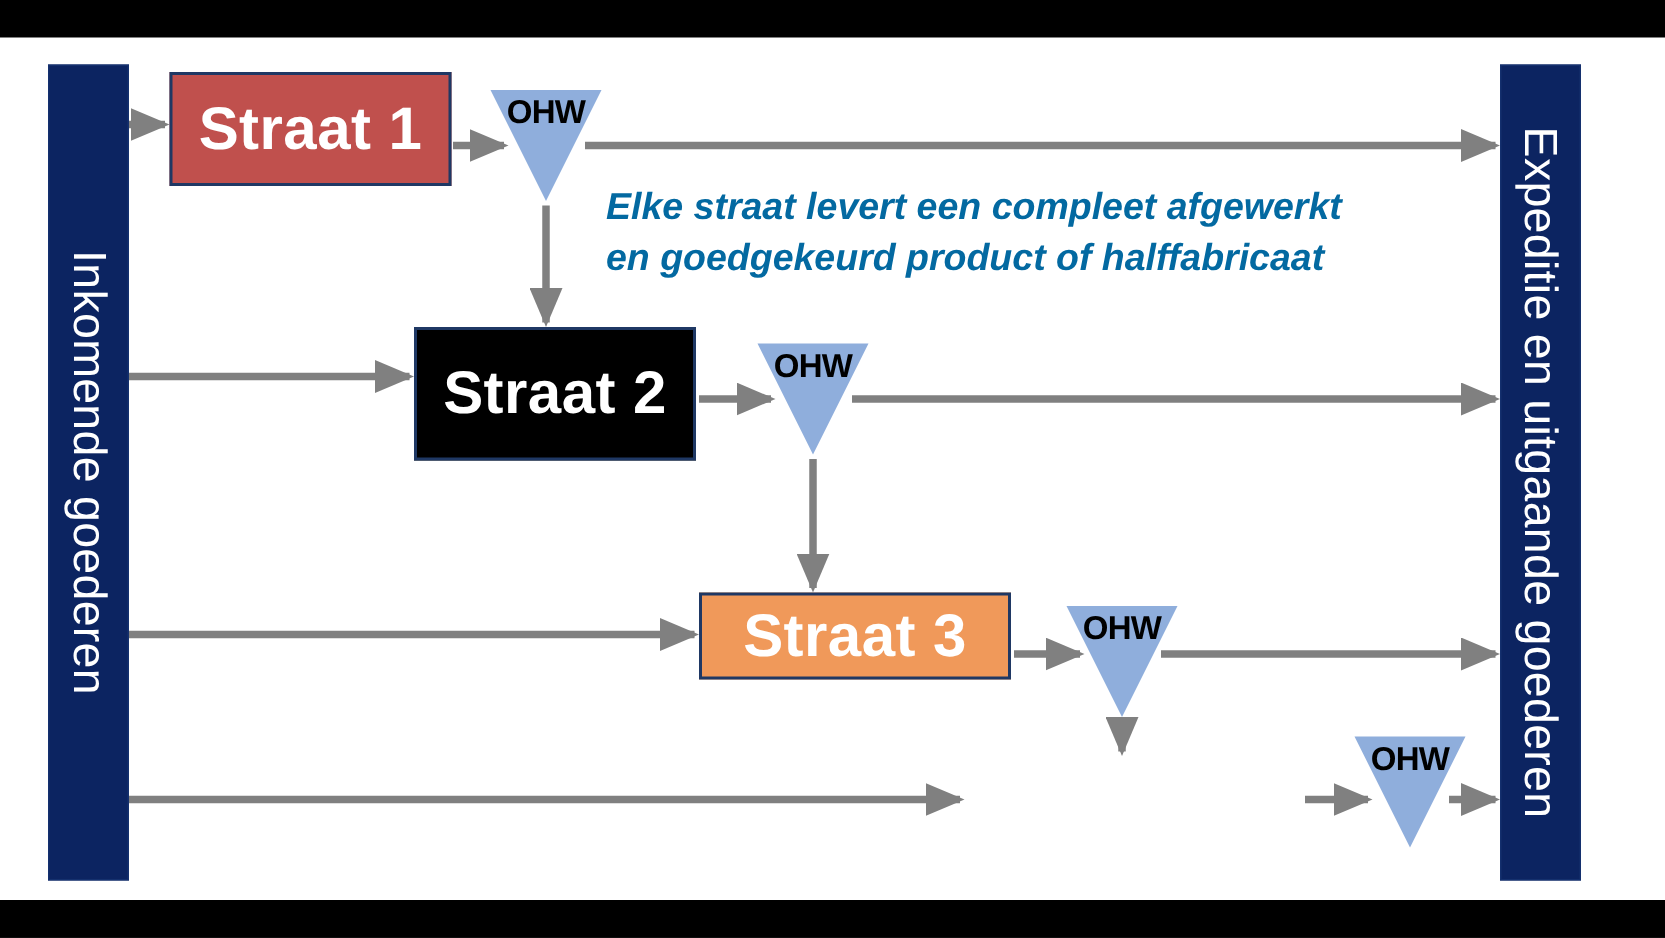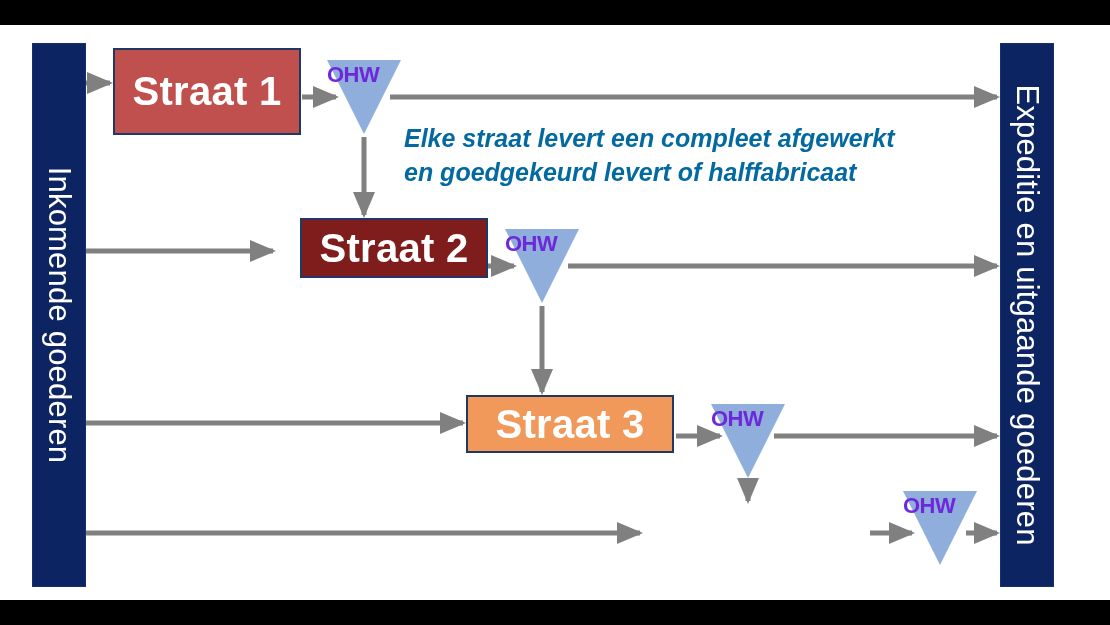--- a/index.html
+++ b/index.html
@@ -28,32 +28,32 @@
   .side-left{left:32px;top:18px;width:52px;height:542px;}
   .side-left span{transform:rotate(90deg);}
   .side-right{left:1000px;top:18px;width:52px;height:542px;}
   .side-right span{transform:rotate(90deg);}
 
   
   .straat{position:absolute;border:2px solid #1F3864;
           display:flex;align-items:center;justify-content:center;
           color:#fff;font-weight:bold;font-size:40px;letter-spacing:.3px;
           box-sizing:border-box;}
-  .s1{left:113px;top:23px;width:188px;height:87px;background:#C0504D;}
-  .s2{left:276px;top:193px;width:188px;height:60px;background:#7f1d1d;margin-left:24px;}
+  .s1{left:113px;top:23px;width:188px;height:76px;background:#C0504D;}
+  .s2{left:276px;top:193px;width:188px;height:89px;background:#000000;}
   .s3{left:466px;top:370px;width:208px;height:58px;background:#F0995A;text-align:center;}
   .s4{left:643px;top:479px;width:225px;height:58px;background:#FCB900;}
 
   
   .ohw{position:absolute;width:74px;height:74px;}
   .ohw .tri{position:absolute;left:0;top:0;width:0;height:0;
             border-left:37px solid transparent;border-right:37px solid transparent;
             border-top:74px solid #8FAEDC;}
-  .ohw .lbl{position:absolute;left:0;top:2px;width:74px;text-align:left;
-            color:#6d28d9;font-weight:bold;font-size:22px;letter-spacing:-0.5px;}
+  .ohw .lbl{position:absolute;left:0;top:2px;width:74px;text-align:center;
+            color:#000000;font-weight:bold;font-size:22px;letter-spacing:-0.5px;}
   .o1{left:327px;top:35px;}
   .o2{left:505px;top:204px;}
   .o3{left:711px;top:379px;}
   .o4{left:903px;top:466px;}
 
   
   .note{position:absolute;left:404px;top:97px;width:570px;
         color:#0369a1;font-weight:bold;font-style:italic;font-size:25px;
         line-height:1.35;}
   .note div{white-space:nowrap;}
@@ -138,17 +138,17 @@
       <div class="tri"></div>
       <div class="lbl">OHW</div>
     </div>
     <div class="ohw o4">
       <div class="tri"></div>
       <div class="lbl">OHW</div>
     </div>
 
     <div class="note">
       <div>Elke straat levert een compleet afgewerkt</div>
-      <div>en goedgekeurd levert of halffabricaat</div>
+      <div>en goedgekeurd product of halffabricaat</div>
     </div>
 
   </div>
 </div>
 
 </body></html>

